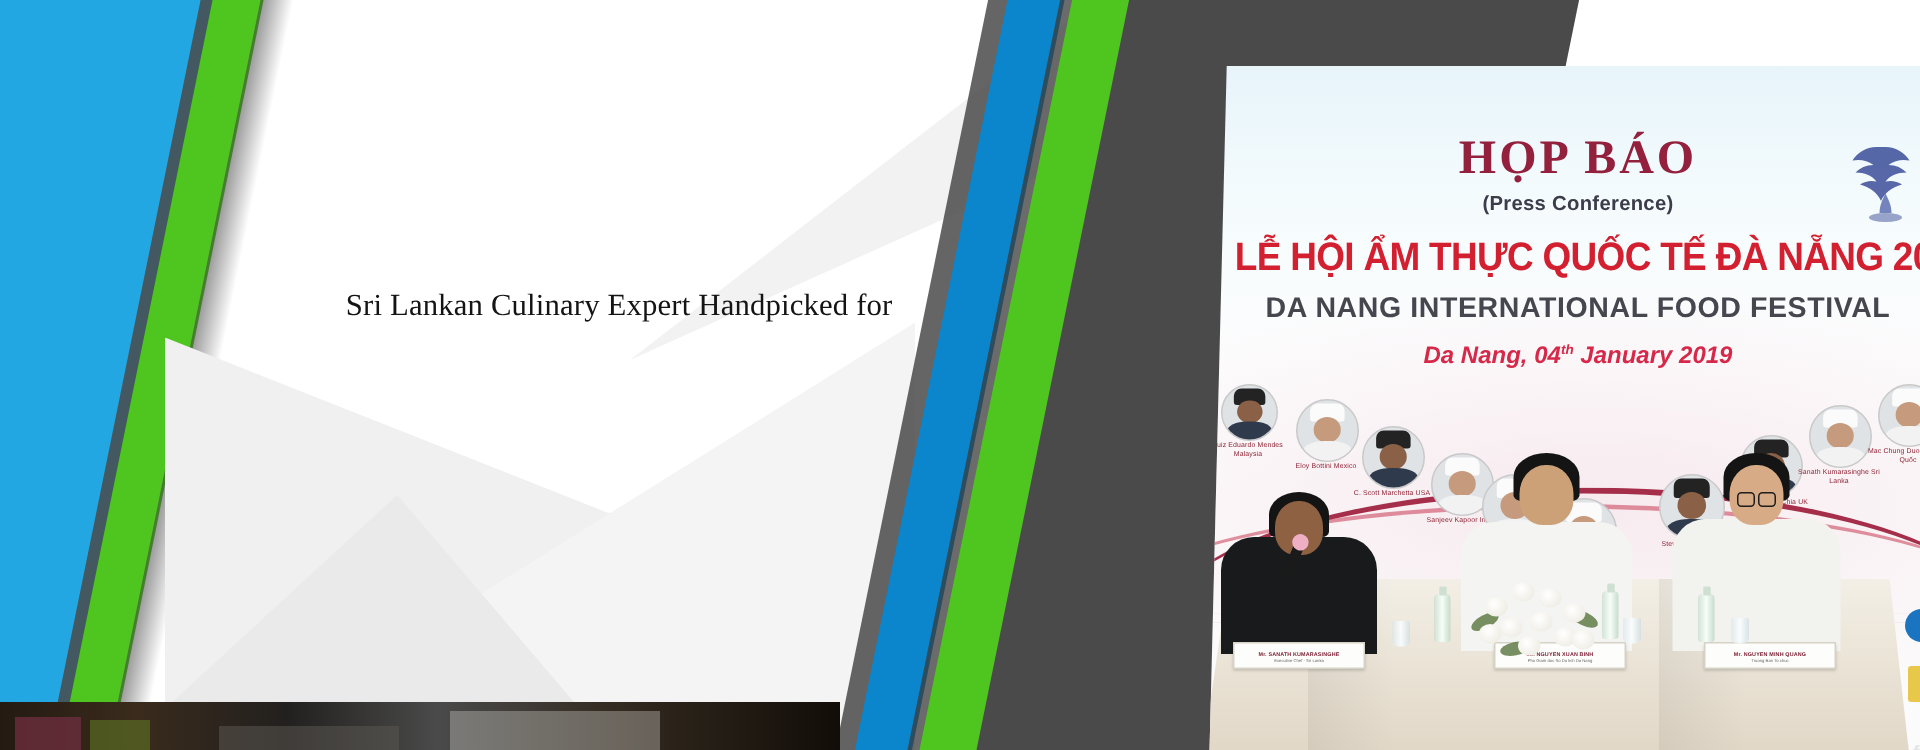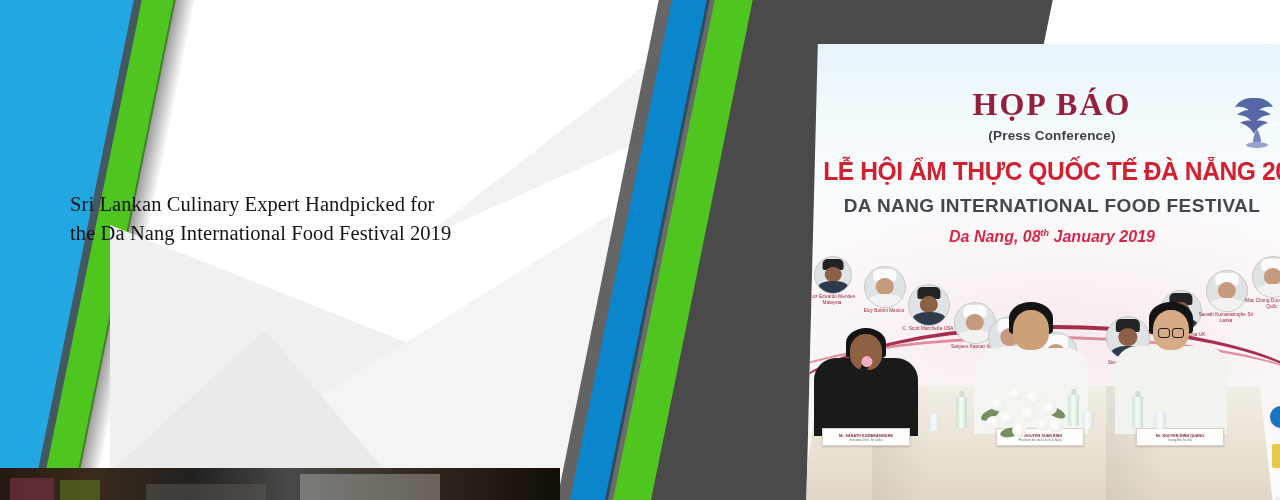--- a/index.html
+++ b/index.html
@@ -29,21 +29,21 @@
   .facet-a{left:110px;top:225px;width:470px;height:300px;
            clip-path:polygon(0% 0%,100% 62%,100% 100%,0% 100%);}
   .facet-b{left:130px;top:215px;width:480px;height:300px;
            clip-path:polygon(100% 0%,100% 100%,0% 100%);background:#f4f4f4;}
   .facet-c{left:80px;top:330px;width:330px;height:170px;background:#eaeaea;
            clip-path:polygon(56% 0%,100% 100%,0% 100%);}
   .facet-d{left:420px;top:0px;width:310px;height:240px;background:#f2f2f2;
            clip-path:polygon(100% 0%,100% 42%,0% 100%);}
 
   
-  .headline{position:absolute;left:70px;top:190px;width:525px;text-align:left;
+  .headline{position:absolute;left:70px;top:190px;width:525px;text-align:right;
             font-family:"Liberation Serif",serif;font-size:20.5px;line-height:1.42;
             color:#141414;letter-spacing:.1px;z-index:40;}
 
   
   #photo{position:absolute;left:806px;top:44px;width:492px;height:470px;
          overflow:hidden;z-index:30;
          clip-path:polygon(2.4% 0%,100% 0%,100% 100%,0% 100%);
          box-shadow:-2px 0 6px rgba(0,0,0,.25);}
   .ph-layer{position:absolute;inset:0;}
 
@@ -153,21 +153,20 @@
   <div class="band b-left-green"></div>
   <div class="band b-left-soft"></div>
 
   <div class="facet facet-d"></div>
   <div class="facet facet-a"></div>
   <div class="facet facet-b"></div>
   <div class="facet facet-c"></div>
 
   <div class="headline">
     <span>Sri Lankan Culinary Expert Handpicked for</span><br>
-    <span>the Da Nang International Food Festival 2019</span>
   </div>
 
   <div class="band b-r-shadow1"></div>
   <div class="band b-r-blue"></div>
   <div class="band b-r-shadow2"></div>
   <div class="band b-r-green"></div>
   <div class="band b-r-dark"></div>
 
   <div id="photo">
 
@@ -181,21 +180,21 @@
       <path d="M27 6c7 0 13 4 16 9-5-1-10 0-14 3 5 0 9 2 12 5-6 0-11 2-14 6 4-1 8 0 11 2-7 2-12 6-14 11-2-5-7-9-14-11 3-2 7-3 11-2-3-4-8-6-14-6 3-3 7-5 12-5-4-3-9-4-14-3 3-5 9-9 16-9z" fill="#2b3e8f" opacity=".85"></path>
       <path d="M27 37c2 4 4 8 4 13h-8c0-5 2-9 4-13z" fill="#3a4fa0" opacity=".75"></path>
       <ellipse cx="27" cy="53" rx="11" ry="3" fill="#2b3e8f" opacity=".5"></ellipse>
     </svg>
 
     <div class="bn bn-hop">HỌP BÁO</div>
     <div class="bn bn-press">(Press Conference)</div>
     <div class="bn bn-le">LỄ HỘI ẨM THỰC QUỐC TẾ ĐÀ NẴNG 2019</div>
     <div class="bn bn-dn">DA NANG INTERNATIONAL FOOD FESTIVAL</div>
     <div class="bn bn-date">
-      <span>Da Nang, 08</span><sup style="font-size:9px">th</sup><span> January 2019</span>
+      <span>Da Nang, 04</span><sup style="font-size:9px">th</sup><span> January 2019</span>
     </div>
 
     <div class="chef dark" style="left:8px;top:212px;width:36px;height:36px">
         <div class="hat"></div>
         <div class="head"></div>
         <div class="body"></div>
       </div>
     <div class="cap" style="left:26px;top:250px">Luiz Eduardo Mendes
 Malaysia</div>
 

